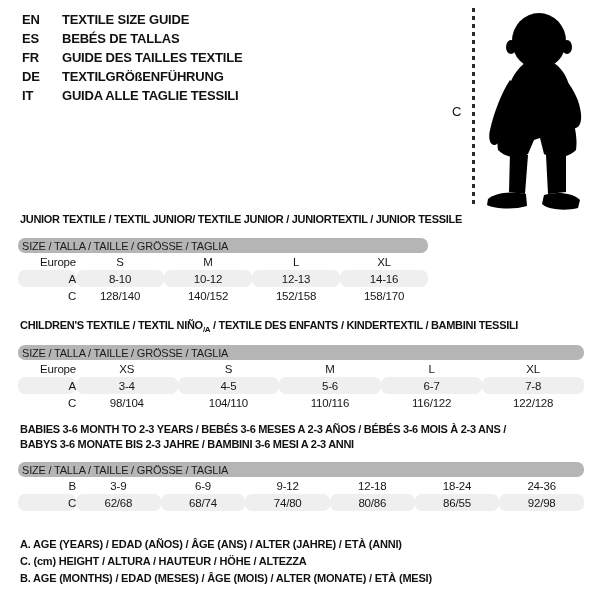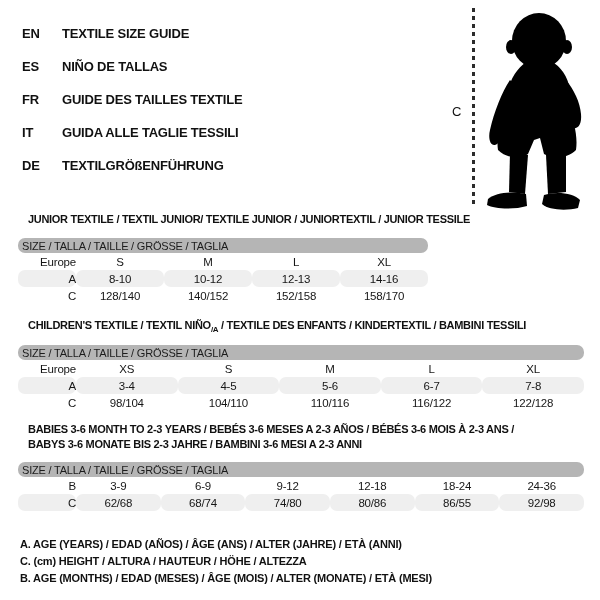--- a/index.html
+++ b/index.html
@@ -1,32 +1,32 @@
 <!DOCTYPE html>
 <html><head>
 <meta charset="utf-8">
 <style>
   html,body{margin:0;padding:0;background:#fff;}
   .page{position:relative;width:600px;height:600px;background:#ffffff;overflow:hidden;
         font-family:"Liberation Sans",sans-serif;color:#111;}
 
   
   .langs{position:absolute;top:10px;left:22px;}
-  .lang-row{display:flex;font-weight:bold;font-size:13px;line-height:19px;letter-spacing:-0.2px;margin-top:14px;}
+  .lang-row{display:flex;font-weight:bold;font-size:13px;line-height:19px;letter-spacing:-0.2px;}
   .lang-code{width:40px;flex:0 0 40px;}
 
   
   .measure-line{position:absolute;left:472px;top:8px;width:2.5px;height:197px;
     background:repeating-linear-gradient(to bottom,#2b2b2b 0 4px,transparent 4px 8px);}
   .measure-label{position:absolute;left:452px;top:105px;font-size:13px;line-height:14px;}
   .baby{position:absolute;left:482px;top:8px;}
 
   
   .tbl-title{position:absolute;left:20px;font-weight:bold;font-size:11px;line-height:15px;
-             letter-spacing:-0.3px;white-space:nowrap;margin-left:8px;}
+             letter-spacing:-0.3px;white-space:nowrap;}
   .tbl-title sub{font-size:8px;}
 
   
   .tblwrap{position:absolute;left:18px;}
   table.sizetable{border-collapse:collapse;table-layout:fixed;width:100%;}
   table.sizetable td{padding:0;font-size:11.5px;height:17px;text-align:center;
                      letter-spacing:-0.2px;vertical-align:middle;color:#161616;border-radius:7px;}
   table.sizetable tr.band td{background:#b5b5b5;text-align:left;padding-left:4px;height:15px;
                              font-size:11px;color:#1c1c1c;}
   table.sizetable td.lbl{text-align:right;padding-left:4px;}
@@ -42,33 +42,33 @@
 
 <div class="page">
 
   <div class="langs">
     <div class="lang-row">
       <span class="lang-code">EN</span>
       <span>TEXTILE SIZE GUIDE</span>
     </div>
     <div class="lang-row">
       <span class="lang-code">ES</span>
-      <span>NIÑO DE TALLAS</span>
+      <span>BEBÉS DE TALLAS</span>
     </div>
     <div class="lang-row">
       <span class="lang-code">FR</span>
       <span>GUIDE DES TAILLES TEXTILE</span>
     </div>
     <div class="lang-row">
+      <span class="lang-code">DE</span>
+      <span>TEXTILGRÖßENFÜHRUNG</span>
+    </div>
+    <div class="lang-row">
       <span class="lang-code">IT</span>
       <span>GUIDA ALLE TAGLIE TESSILI</span>
-    </div>
-    <div class="lang-row">
-      <span class="lang-code">DE</span>
-      <span>TEXTILGRÖßENFÜHRUNG</span>
     </div>
   </div>
 
   <div class="measure-line"></div>
   <div class="measure-label">C</div>
   <svg class="baby" width="112" height="202" viewBox="0 0 112 202" fill="#000">
     <ellipse cx="57" cy="33" rx="27" ry="28"></ellipse>
     <ellipse cx="29" cy="39" rx="5" ry="7"></ellipse>
     <ellipse cx="85" cy="39" rx="5" ry="7"></ellipse>
     <path d="M44,54 C36,60 28,70 26,84 L22,106 L90,106 L88,82 C86,68 78,58 70,54 Z"></path>

